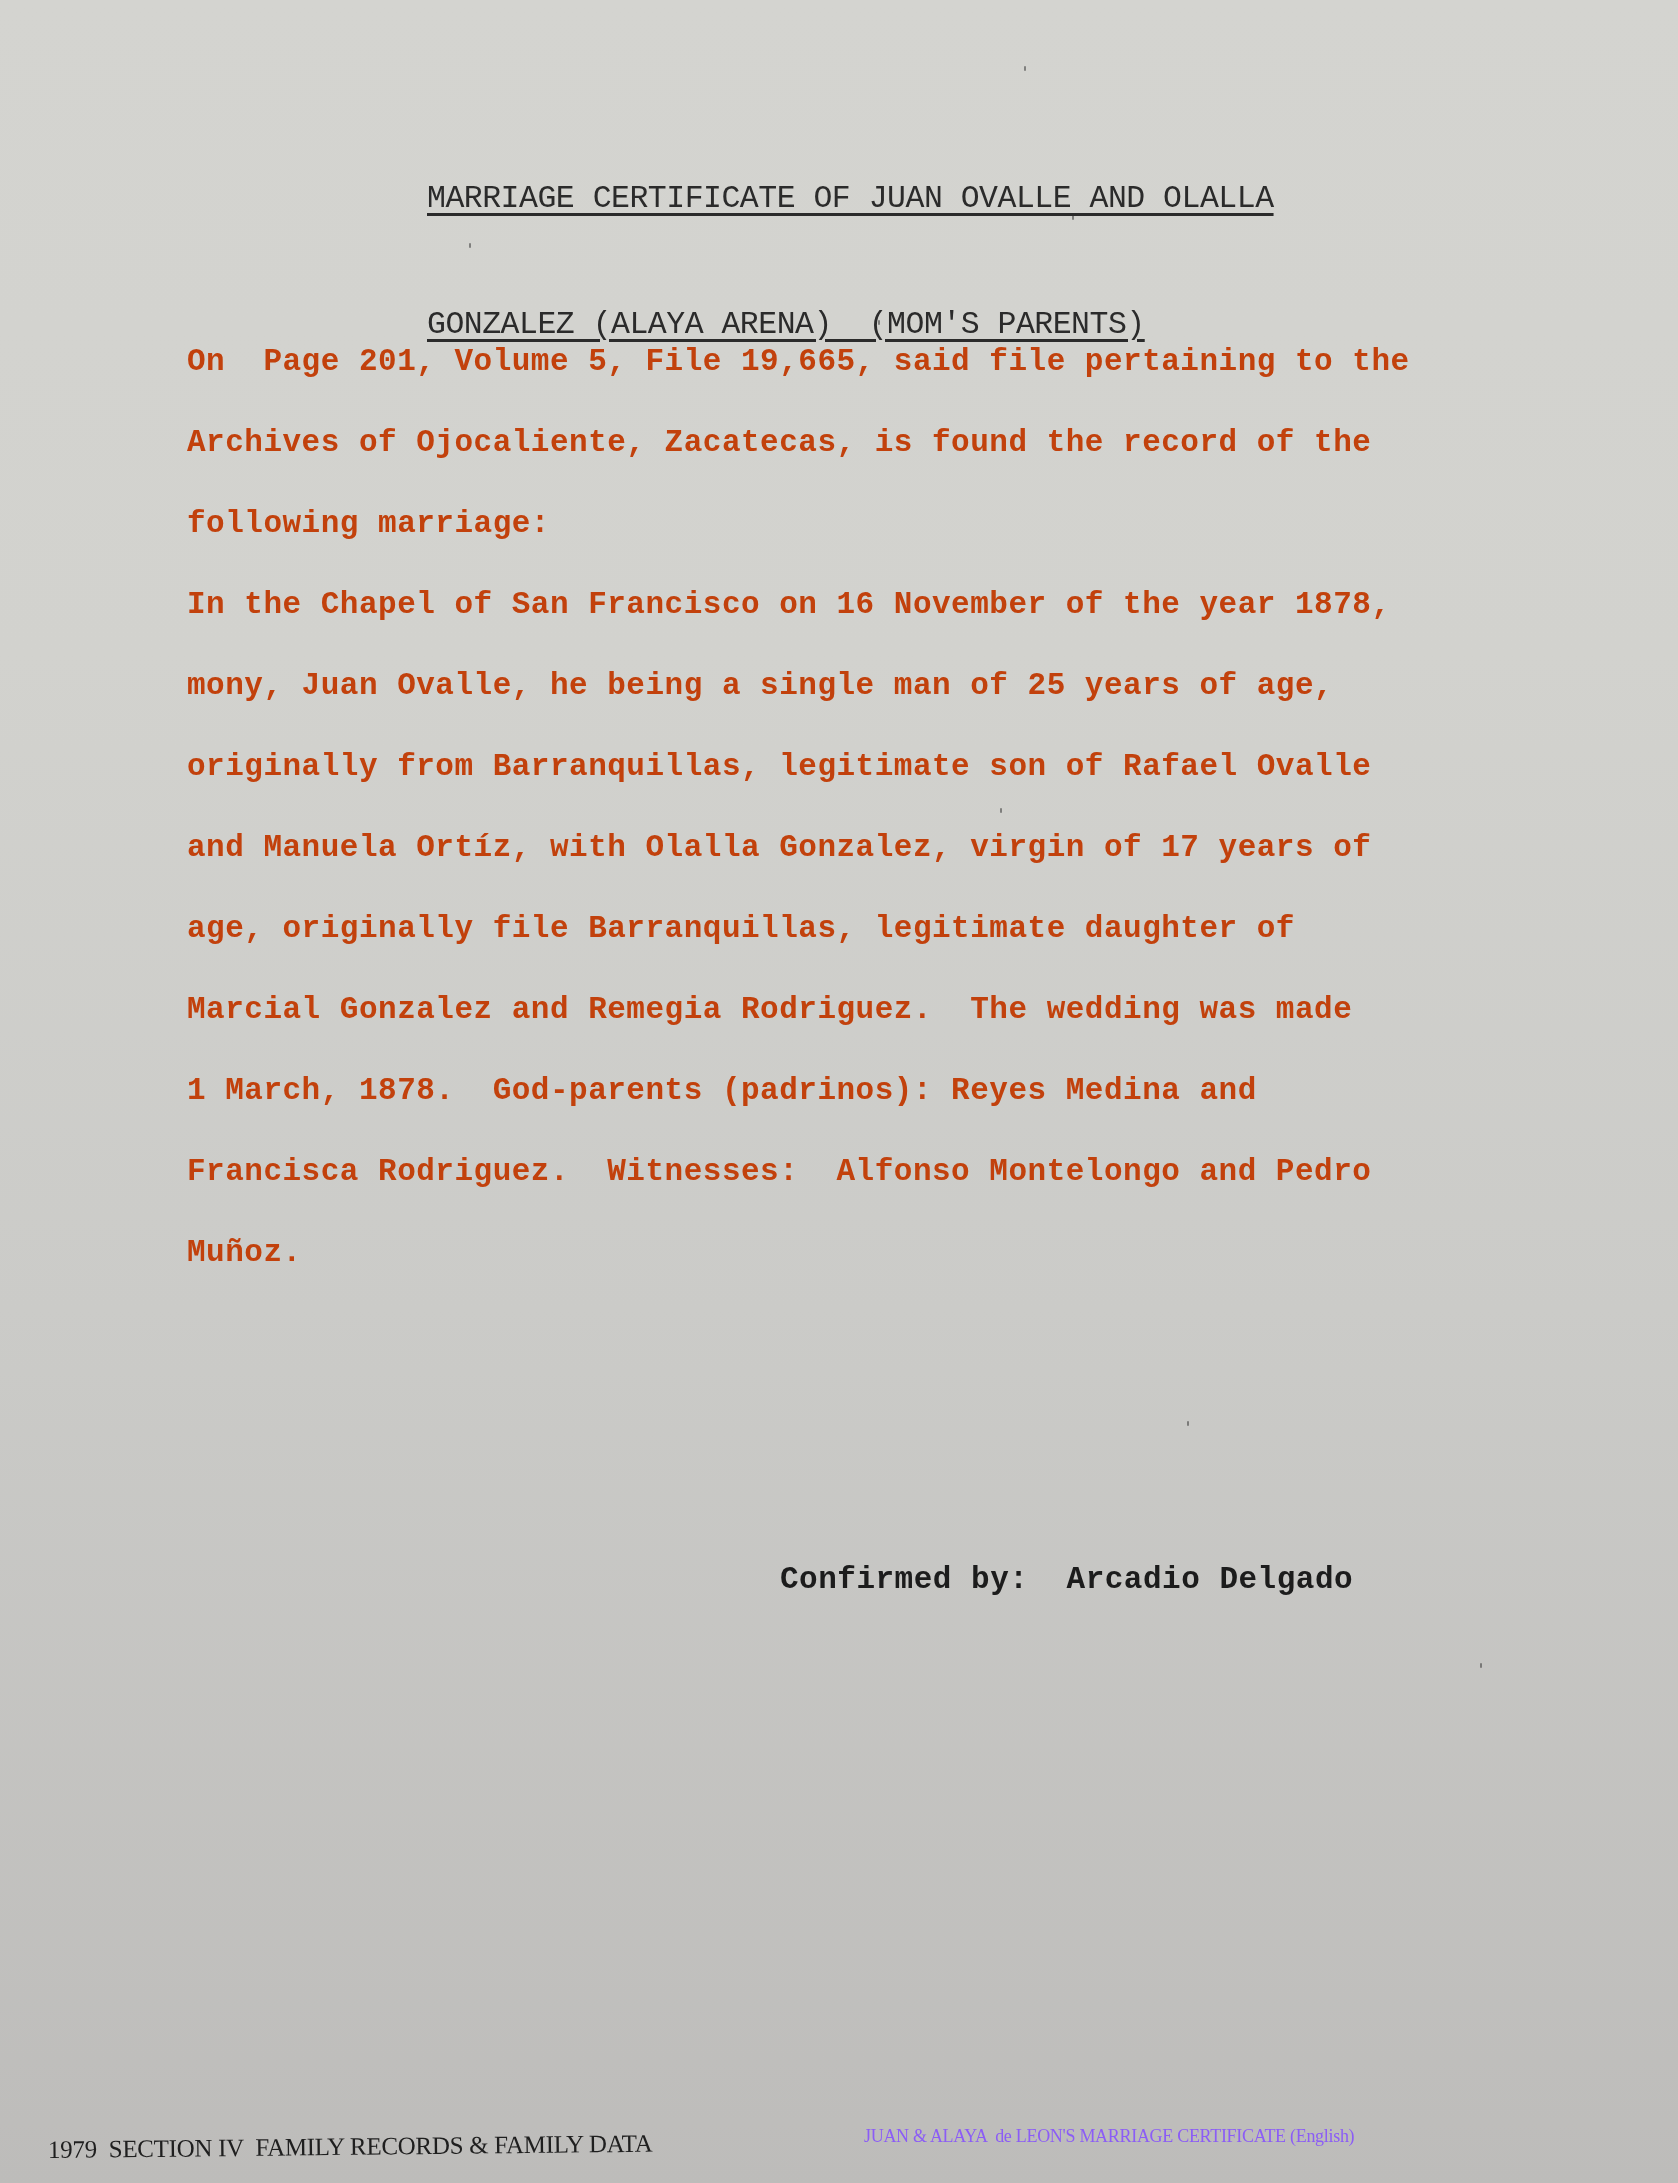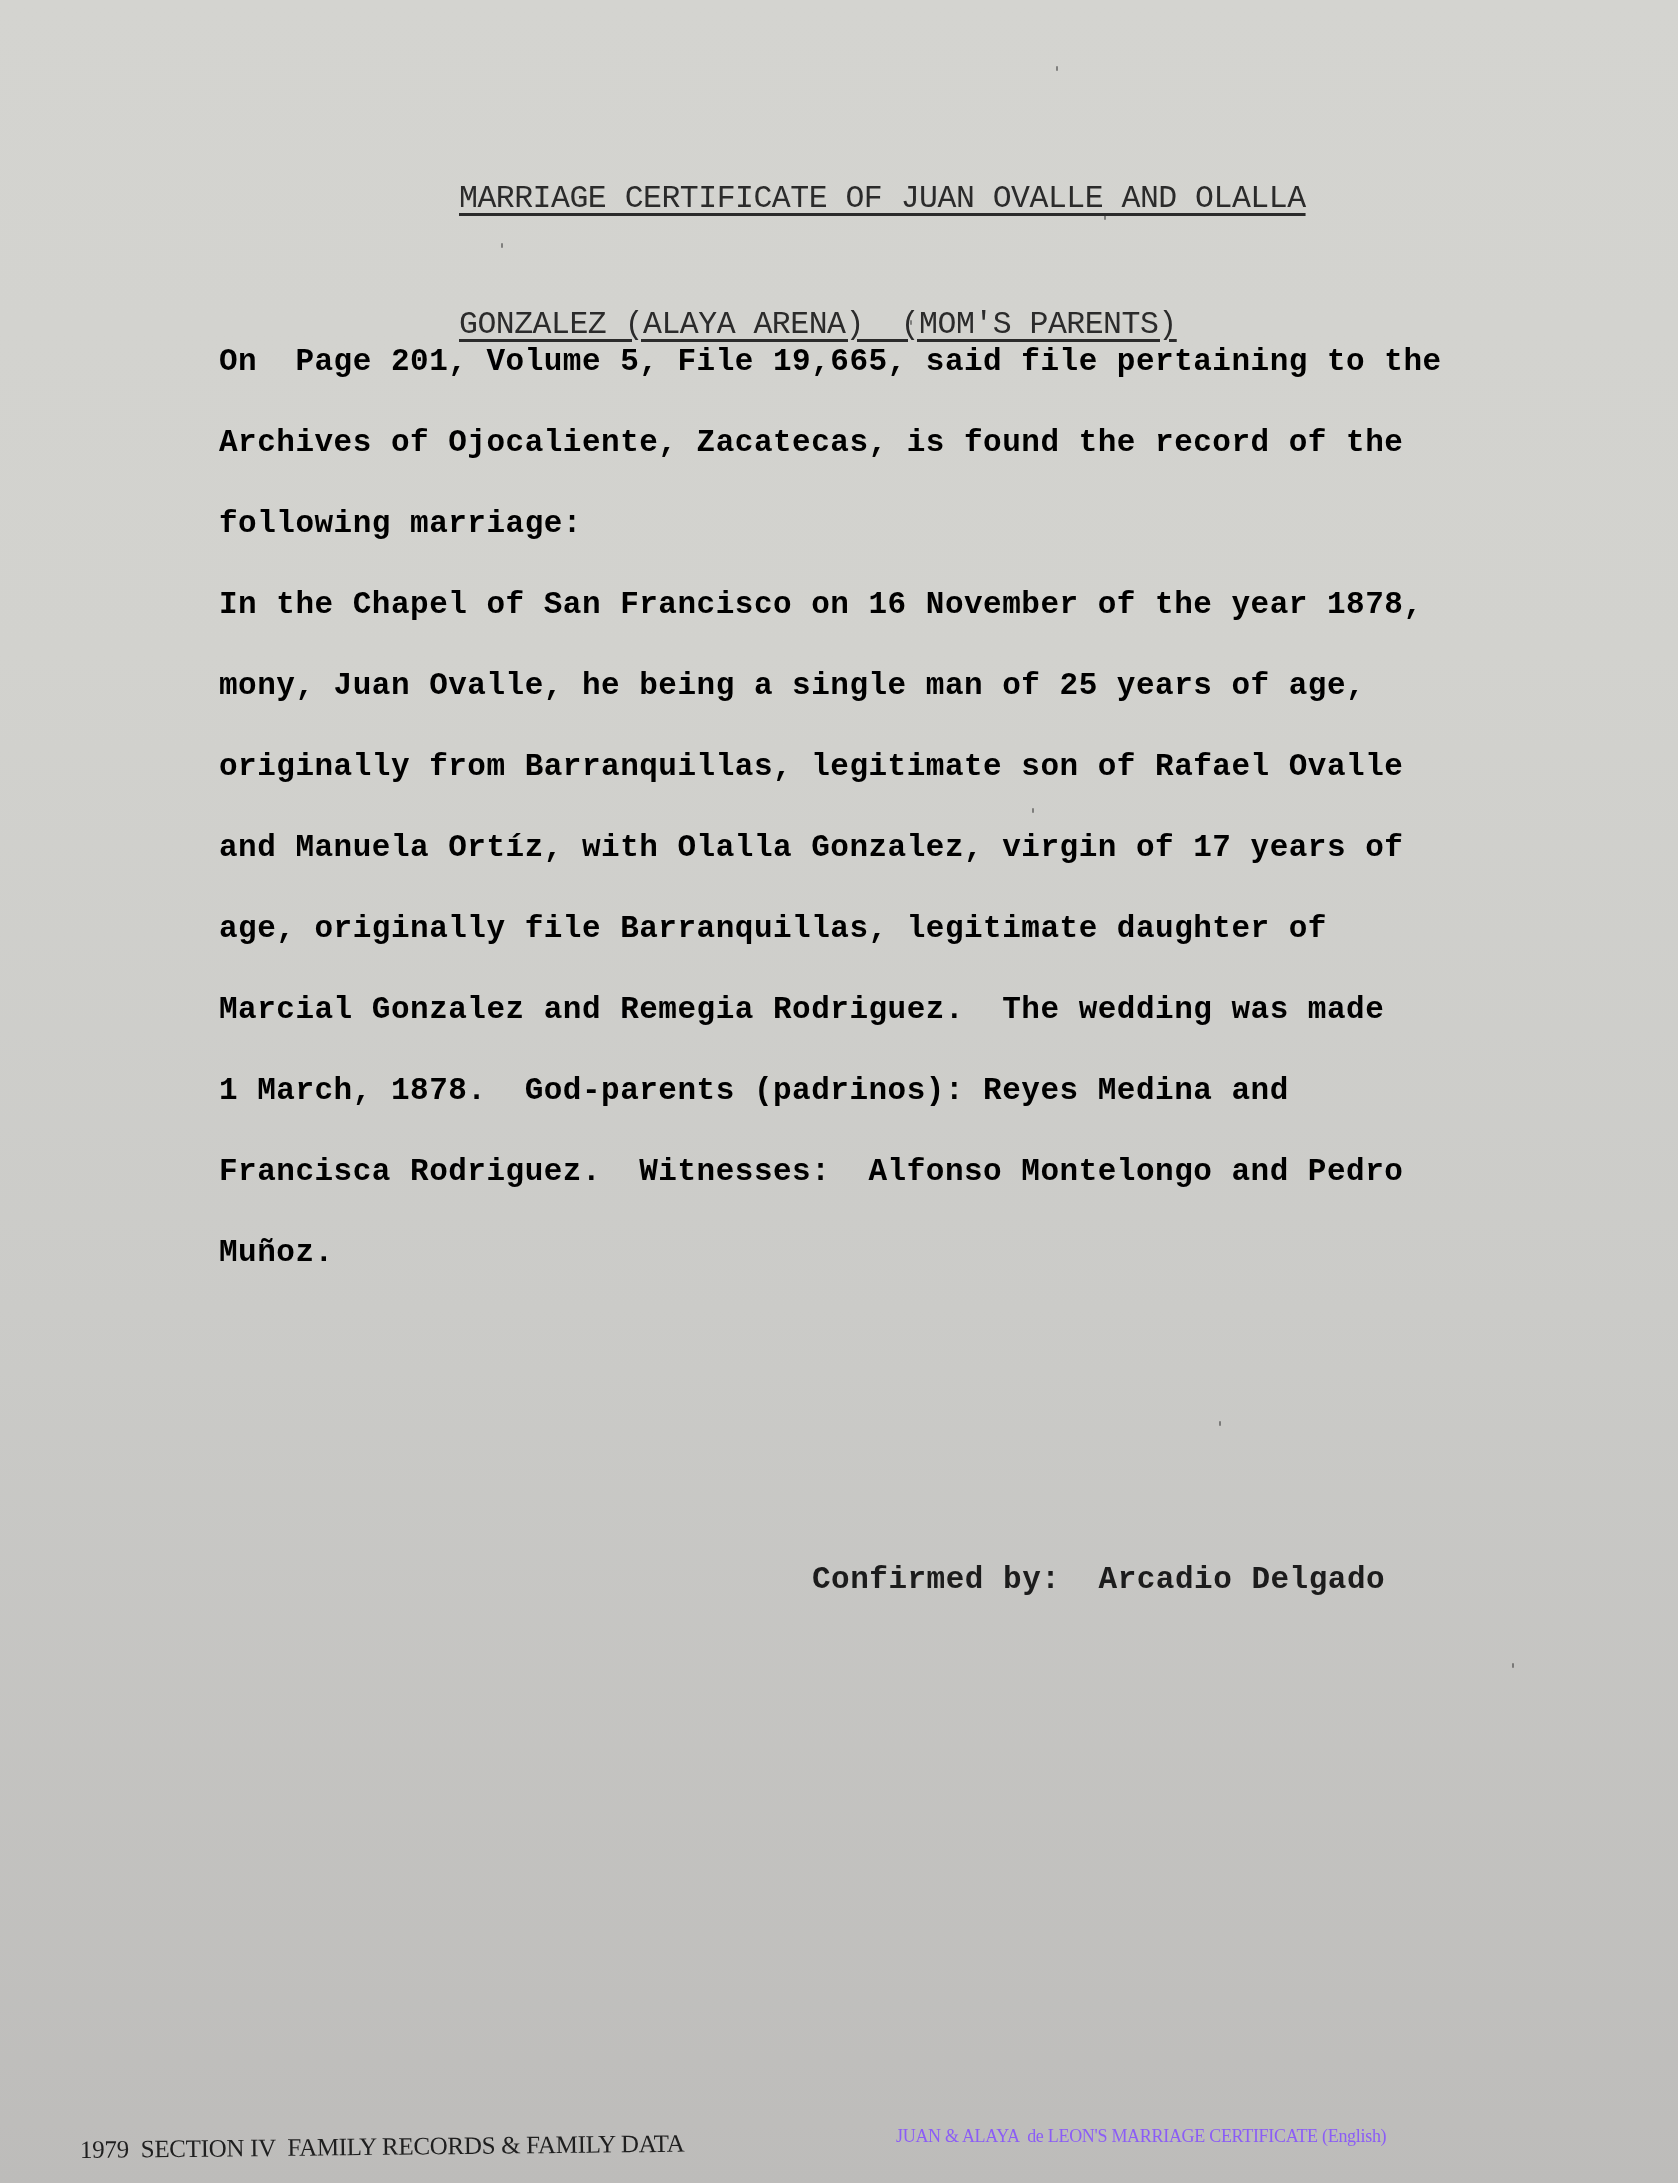--- a/index.html
+++ b/index.html
@@ -11,21 +11,20 @@
       height: 2183px;
       position: relative;
       overflow: hidden;
       background: linear-gradient(180deg, #d4d4d0 0%, #d2d2ce 30%, #cbcbc8 60%, #bdbcba 100%);
       font-family: "Liberation Mono", "DejaVu Sans Mono", monospace;
       color: #1e1e1e;
     }
     .page {
       position: absolute;
       inset: 0;
-      margin-left: 32px;
     }
     .speck {
       position: absolute;
       width: 2.3px;
       height: 4.6px;
       background: #3a3a3a;
       border-radius: 1.5px;
       opacity: 0.55;
     }
 
@@ -49,21 +48,21 @@
 
     .body-text {
       position: absolute;
       left: 187px;
       top: 336px;
       width: 1352px;
       font-family: "Liberation Mono", "DejaVu Sans Mono", monospace;
       font-weight: bold;
       font-size: 31px;
       letter-spacing: 0.5px;
-      color: #000000;
+      color: #c2410c;
     }
     .body-line {
       display: block;
       height: 81px;
       line-height: 51px;
       white-space: pre;
     }
 
     .confirmed {
       position: absolute;

